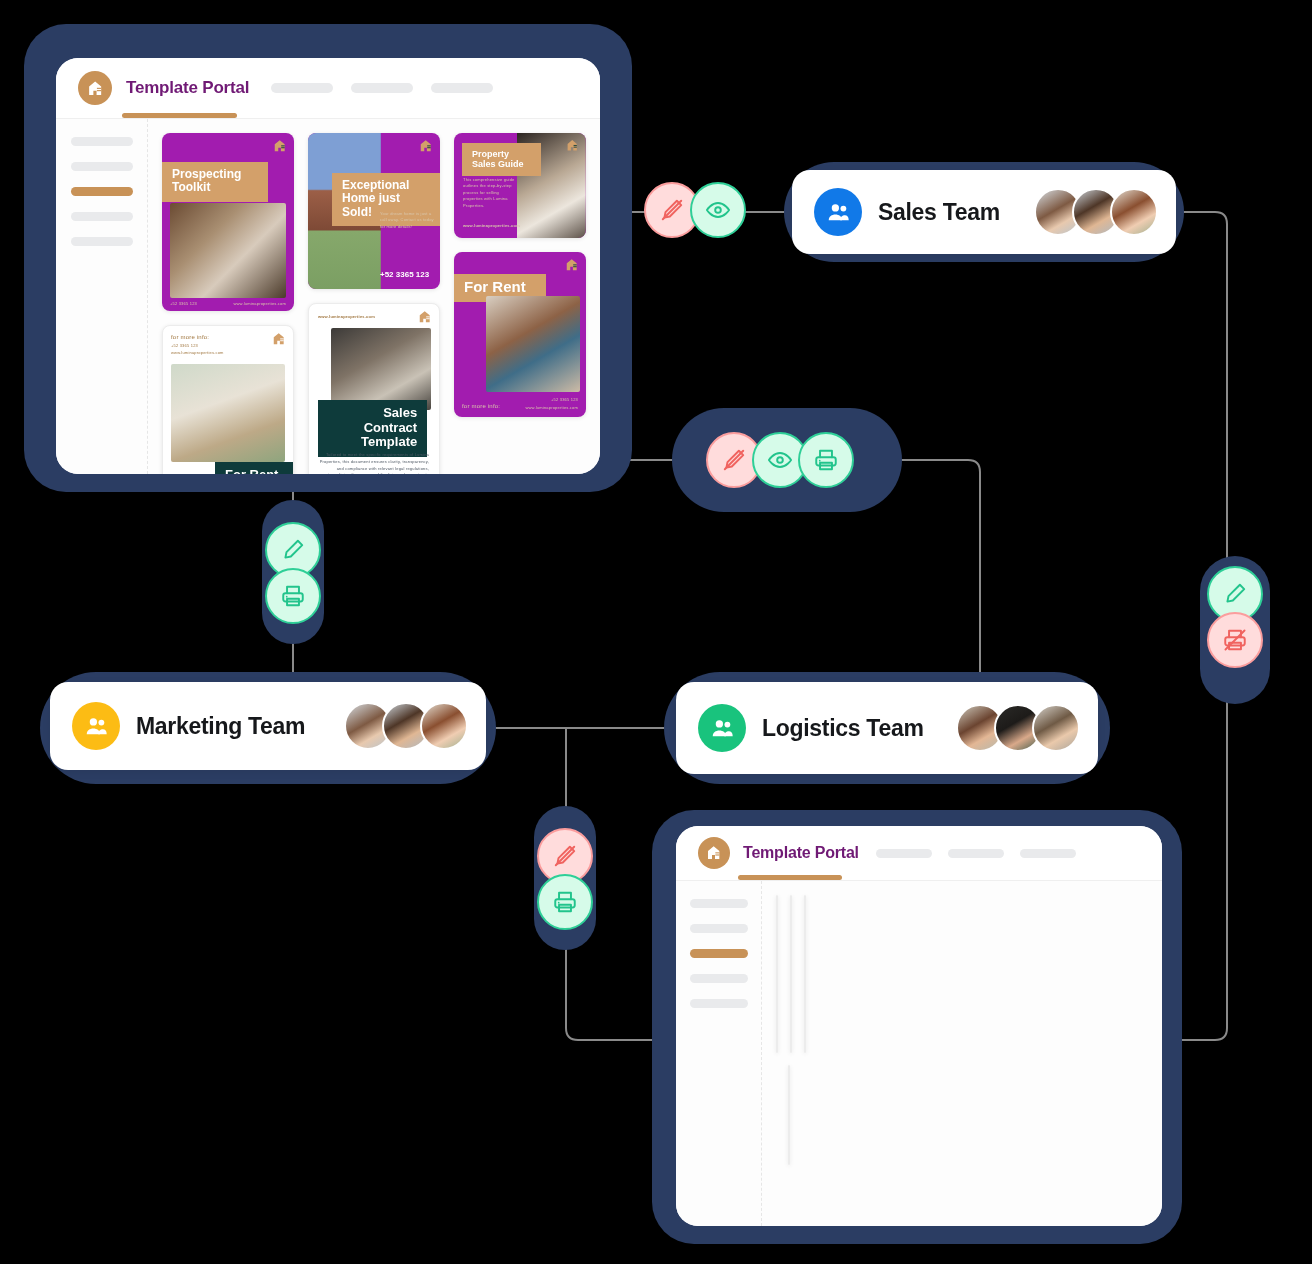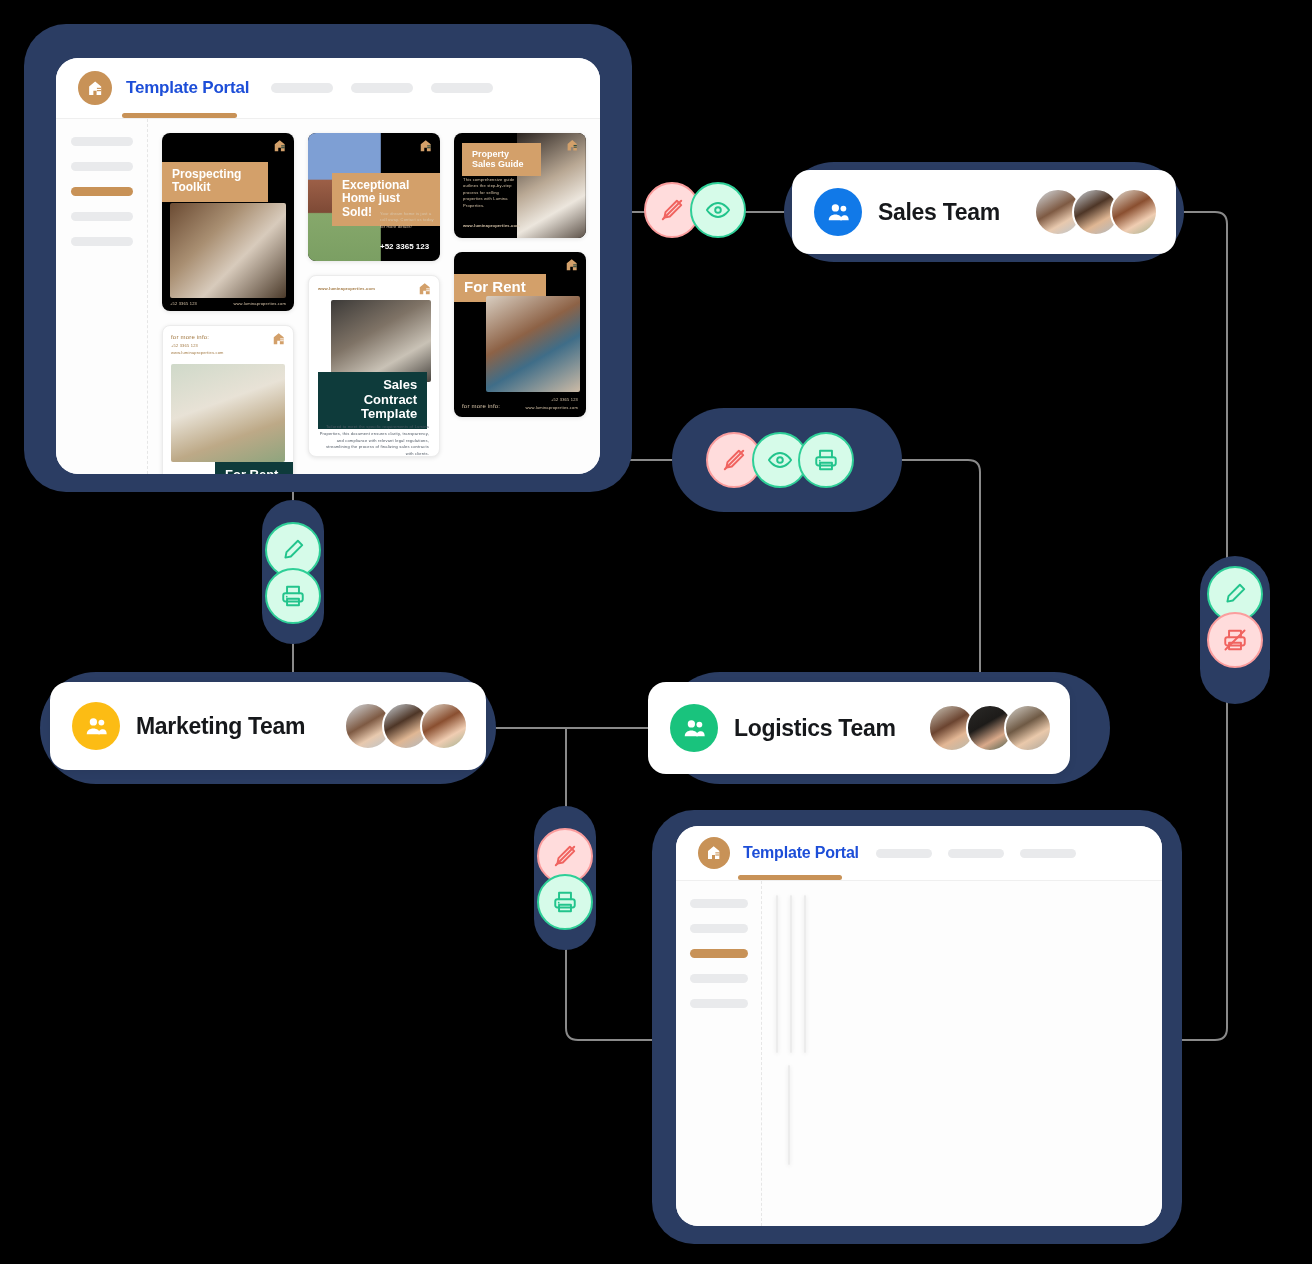--- a/index.html
+++ b/index.html
@@ -39,21 +39,21 @@
   }
   .brand-badge {
     border-radius: 50%;
     background: #c89257;
     display: flex; align-items: center; justify-content: center;
     flex: 0 0 auto;
   }
   .brand-badge svg { display: block; }
   .portal-title {
     font-weight: 700;
-    color: #1d4ed8;
+    color: #701a75;
     letter-spacing: -0.2px;
     white-space: nowrap;
   }
   .navstub {
     background: #e9eaec;
     border-radius: 10px;
     flex: 0 0 auto;
   }
   .tab-underline {
     position: absolute;
@@ -82,21 +82,21 @@
     padding: 14px 14px 0 14px;
     align-items: flex-start;
   }
   .col { display: flex; flex-direction: column; gap: 14px; flex: 1 1 0; }
 
   
   .tcard {
     position: relative;
     border-radius: 8px;
     overflow: hidden;
-    background: #000000;
+    background: #a21caf;
     box-shadow: 0 1px 4px rgba(0,0,0,.10);
   }
   .tcard.light { background: #ffffff; border: 1px solid #ececec; }
   .tcard .logo {
     position: absolute; right: 7px; top: 6px;
   }
   .tcard .logo svg { display: block; }
   .band {
     position: absolute; left: 0;
     background: #d3a06a;
@@ -248,21 +248,21 @@
             <div class="tiny dk" style="left:8px;top:17px;">+52 3365 123</div>
             <div class="tiny dk" style="left:8px;top:24px;">www.luminaproperties.com</div>
             <div class="photo" style="left:8px;right:8px;top:38px;height:98px;border-radius:2px;
                  background-image:linear-gradient(160deg,#cfd9c9,#e8e2d6 40%,#bda987 70%,#8ea57e);"></div>
             <div class="band dark" style="left:52px;bottom:-6px;width:82%;font-size:13px;padding-bottom:12px;">For Rent</div>
           </div>
         </div>
 
         <div class="col">
 
-          <div class="tcard" style="height:128px;padding-left:35px;">
+          <div class="tcard" style="height:156px;padding-left:35px;">
             <div class="photo" style="left:0;top:0;width:55%;height:100%;
                  background-image:linear-gradient(180deg,#7e9fd4 0%,#7e9fd4 36%,#9c5f47 37%,#7e4a36 62%,#86a86b 63%,#7b9f63 100%);"></div>
             <div class="logo">
               <svg width="14" height="14" viewBox="0 0 24 24">
                 <path d="M11.5 2 L20 9 V21 H13.5 V15 H9 V21 H3 V9 Z" fill="#d3a06a"></path>
                 <rect x="14" y="11" width="6" height="1.6" fill="#0e3b3b"></rect>
                 <rect x="14" y="14.2" width="6" height="1.6" fill="#0e3b3b"></rect>
               </svg>
             </div>
             <div class="band" style="left:24px;top:40px;right:0;width:auto;font-size:12px;">Exceptional Home just Sold!</div>
@@ -438,21 +438,21 @@
       </svg>
     </div>
     <div class="team-name">Marketing Team</div>
     <div class="avatars">
       <div class="av" style="background-image:linear-gradient(150deg,#d7dde2,#7e5a43 45%,#e8c9ae 70%,#b9c4cc);"></div>
       <div class="av" style="background-image:linear-gradient(150deg,#cfd6dc,#4e3627 40%,#e0b794 68%,#aeb9c2);"></div>
       <div class="av" style="background-image:linear-gradient(150deg,#e6e1d6,#8a4f30 42%,#f0cdb2 70%,#9fb08f);"></div>
     </div>
   </div>
 
-  <div class="team" style="left:648px; top:682px; width:422px; height:92px;">
+  <div class="team" style="left:676px; top:682px; width:422px; height:92px;">
     <div class="team-icon" style="background:#19c37d;">
       <svg width="25" height="25" viewBox="0 0 24 24" fill="#fff">
         <circle cx="9" cy="7.6" r="3.5"></circle>
         <path d="M2.6 19.5 c0-3.6 2.9-5.6 6.4-5.6 s6.4 2 6.4 5.6 z"></path>
         <circle cx="16.7" cy="8.2" r="2.8"></circle>
         <path d="M13.6 19.5 c0-3 2.1-4.8 4.6-4.8 c2.1 0 3.6 1.5 3.6 4.8 z"></path>
       </svg>
     </div>
     <div class="team-name">Logistics Team</div>
     <div class="avatars">

